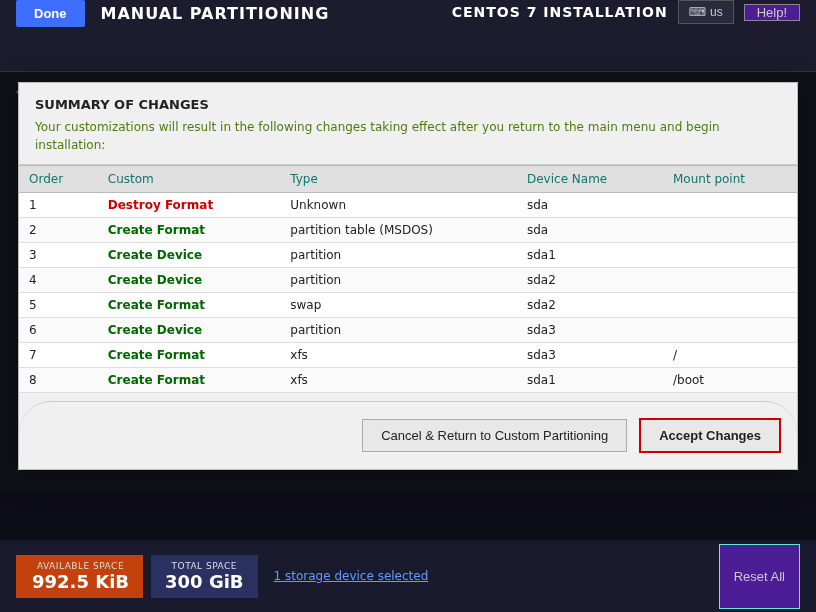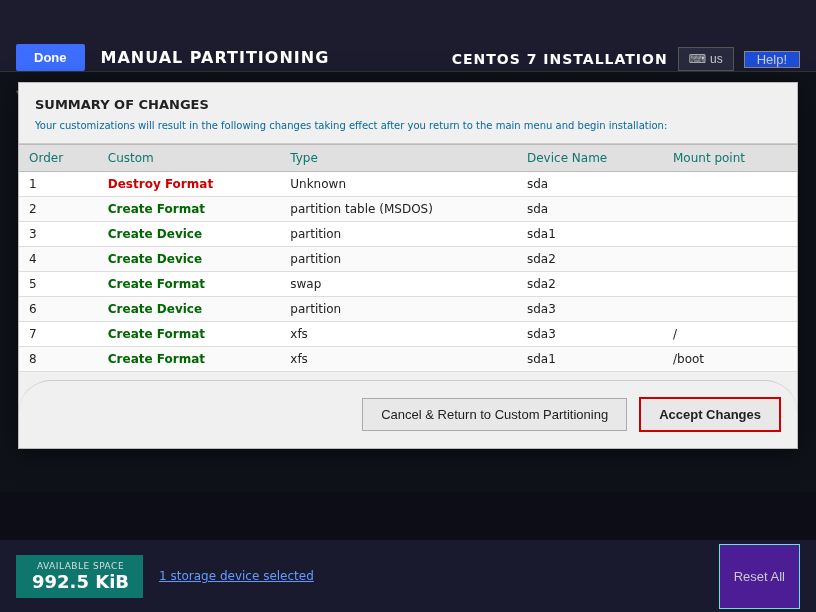--- a/index.html
+++ b/index.html
@@ -11,21 +11,21 @@
       font-size: 13px;
       color: #ccc;
       overflow: hidden;
       position: relative;
     }
 
     
     .header {
       background: #1c1c2e;
       display: flex;
-      align-items: flex-end;
+      align-items: flex-start;
       justify-content: space-between;
       padding: 0 16px;
       height: 72px;
       border-bottom: 1px solid #333;
     }
     .header-left {
       display: flex;
       align-items: center;
       gap: 16px;
     }
@@ -61,21 +61,21 @@
       border: 1px solid #555;
       color: #ccc;
       padding: 4px 10px;
       font-size: 12px;
       cursor: pointer;
       display: flex;
       align-items: center;
       gap: 4px;
     }
     .help-btn {
-      background: #1d4ed8;
+      background: #4c1d95;
       border: 1px solid #888;
       color: #ccc;
       padding: 0 12px;
       font-size: 13px;
       cursor: pointer;
     }
 
     
     .bg-content {
       background: #1e2433;
@@ -121,22 +121,22 @@
     }
     .modal-title {
       background: #f0f0f0;
       font-size: 13px;
       font-weight: bold;
       color: #222;
       padding: 14px 16px 6px 16px;
       border-bottom: none;
     }
     .modal-description {
-      font-size: 10px;
-      color: #0369a1;
+      font-size: 12px;
+      color: #4d7c0f;
       padding: 0 16px 10px 16px;
       line-height: 1.5;
     }
 
     
     .changes-table {
       width: 100%;
       border-collapse: collapse;
       font-size: 12px;
     }
@@ -221,21 +221,21 @@
       gap: 8px;
     }
     .storage-box {
       display: flex;
       flex-direction: column;
       align-items: center;
       justify-content: center;
       padding: 6px 14px;
     }
     .storage-box.available {
-      background: #0f766e;
+      background: #c2410c;
       padding-left: 16px;
     }
     .storage-box.total {
       background: #2a3060;
     }
     .storage-label {
       font-size: 9px;
       color: #ddd;
       letter-spacing: 0.5px;
       text-transform: uppercase;
@@ -375,16 +375,20 @@
     </div>
   </div>
 </div>
 
 <div class="bottom-bar">
   <div class="storage-info">
     <div class="storage-box available">
       <span class="storage-label">AVAILABLE SPACE</span>
       <span class="storage-value">992.5 KiB</span>
     </div>
+    <div class="storage-box total">
+      <span class="storage-label">TOTAL SPACE</span>
+      <span class="storage-value">300 GiB</span>
+    </div>
     <span class="storage-device-link">1 storage device selected</span>
   </div>
   <button class="reset-btn">Reset All</button>
 </div>
 
 </body></html>

